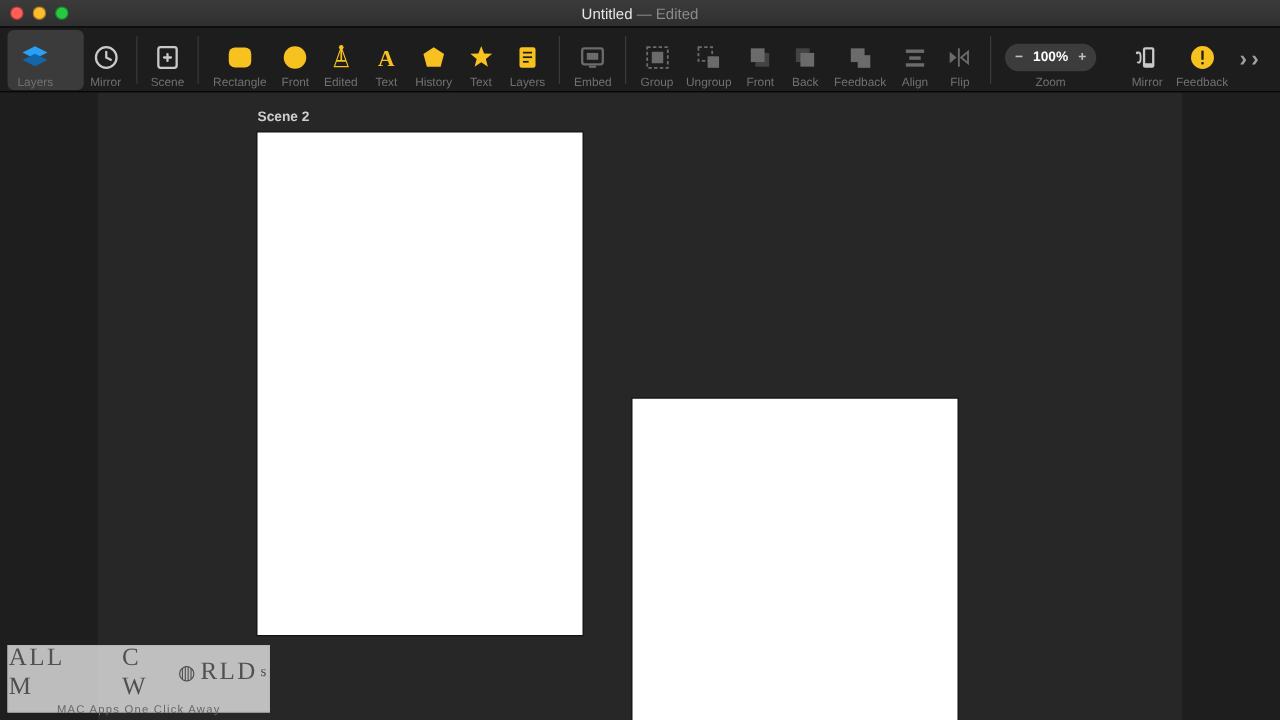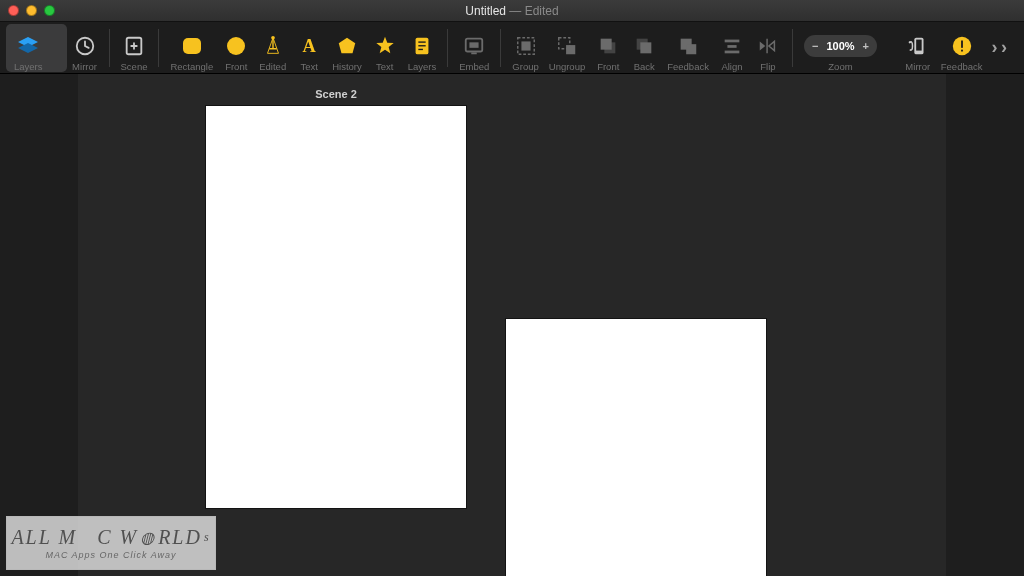--- a/index.html
+++ b/index.html
@@ -69,21 +69,20 @@
     font-weight:600;
     letter-spacing:1px;
   }
 
   
   .workspace {
     position: relative;
     height: calc(576px - 22px - 52px);
     background: #121212;
     display:flex;
-    text-align:center;
   }
   .sidebar-left, .sidebar-right {
     width: 78px;
     background:#1e1e1e;
   }
   .canvas {
     flex:1;
     background:#272727;
     position:relative;
     overflow:hidden;
@@ -111,21 +110,20 @@
     width: 210px; height:54px;
     background: rgba(235,235,235,.78);
     border:1px solid #b8b8b8;
     display:flex;
     flex-direction:column;
     align-items:center;
     justify-content:center;
     font-family: "Times New Roman", serif;
     color:#505050;
     pointer-events:none;
-    font-style:italic;
   }
   .watermark .big { font-size:20px; letter-spacing:2px; display:flex; align-items:center; gap:2px;}
   .watermark .sub { font-size:9px; letter-spacing:1px; font-family: Arial, sans-serif; color:#666; margin-top:1px;}
   .apple-mark { font-size:18px; color:#7a7a7a; }
 
   
   svg { display:block; }
 </style>
 </head>
 <body>

